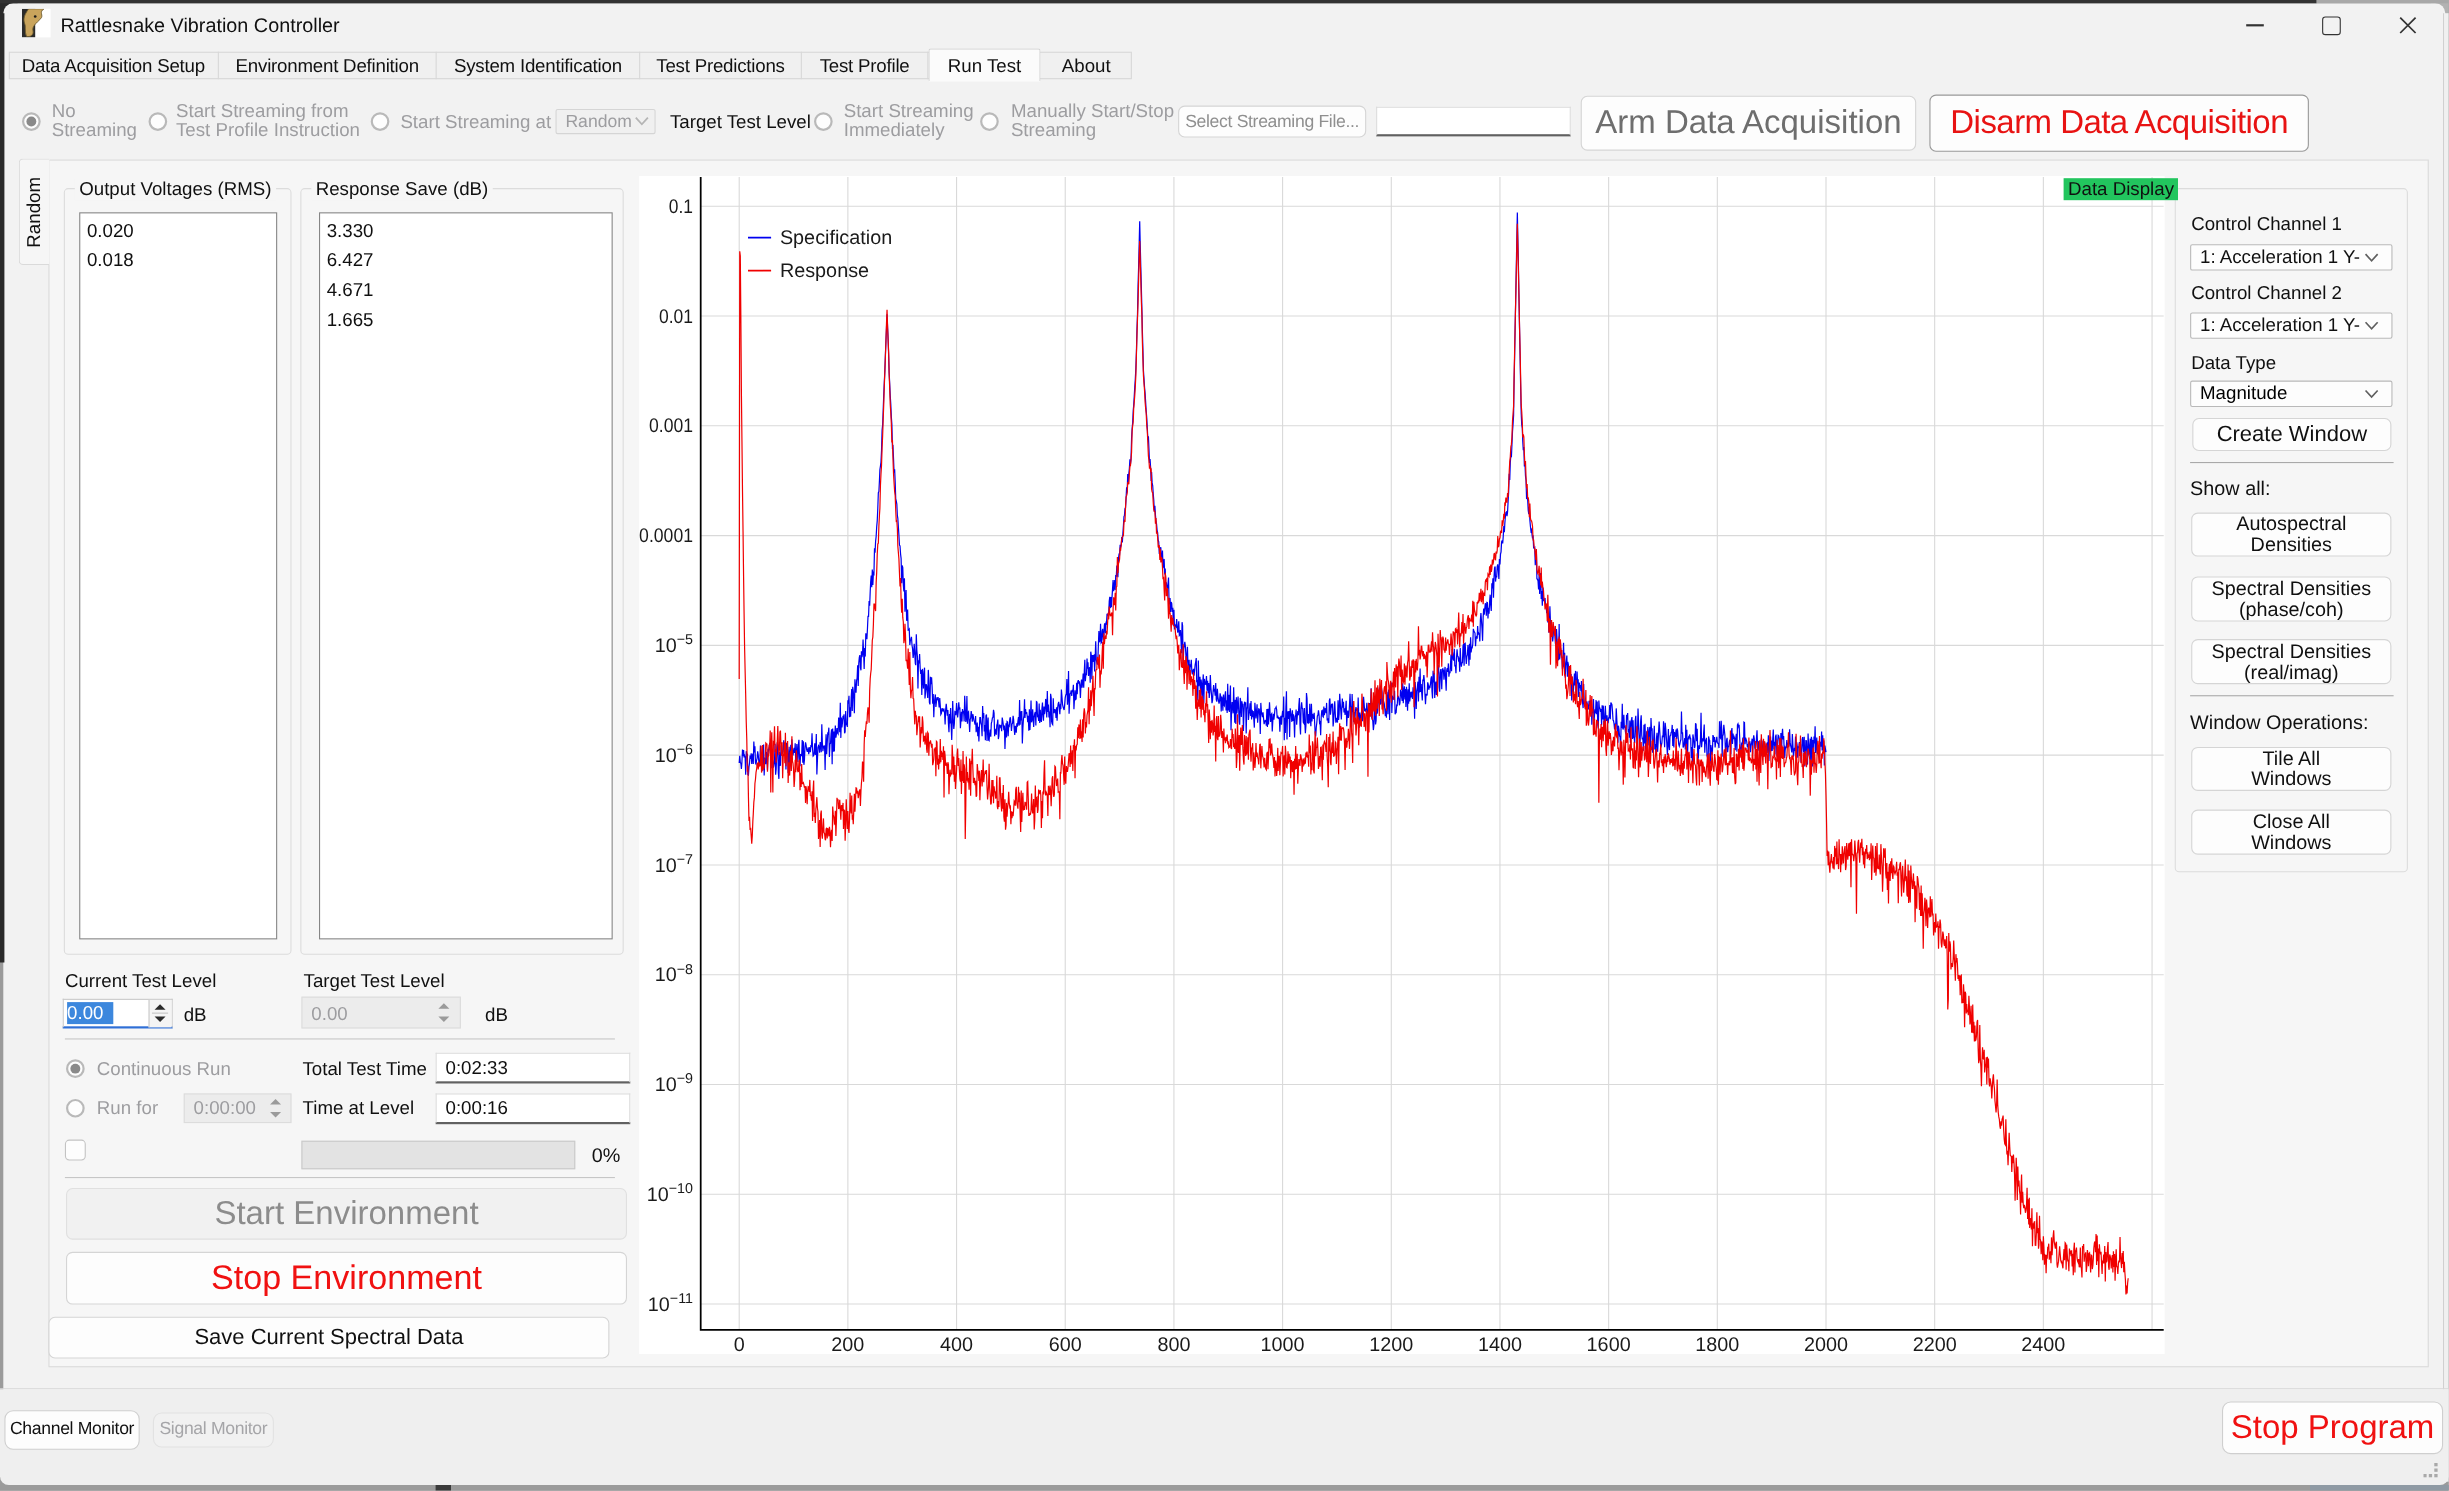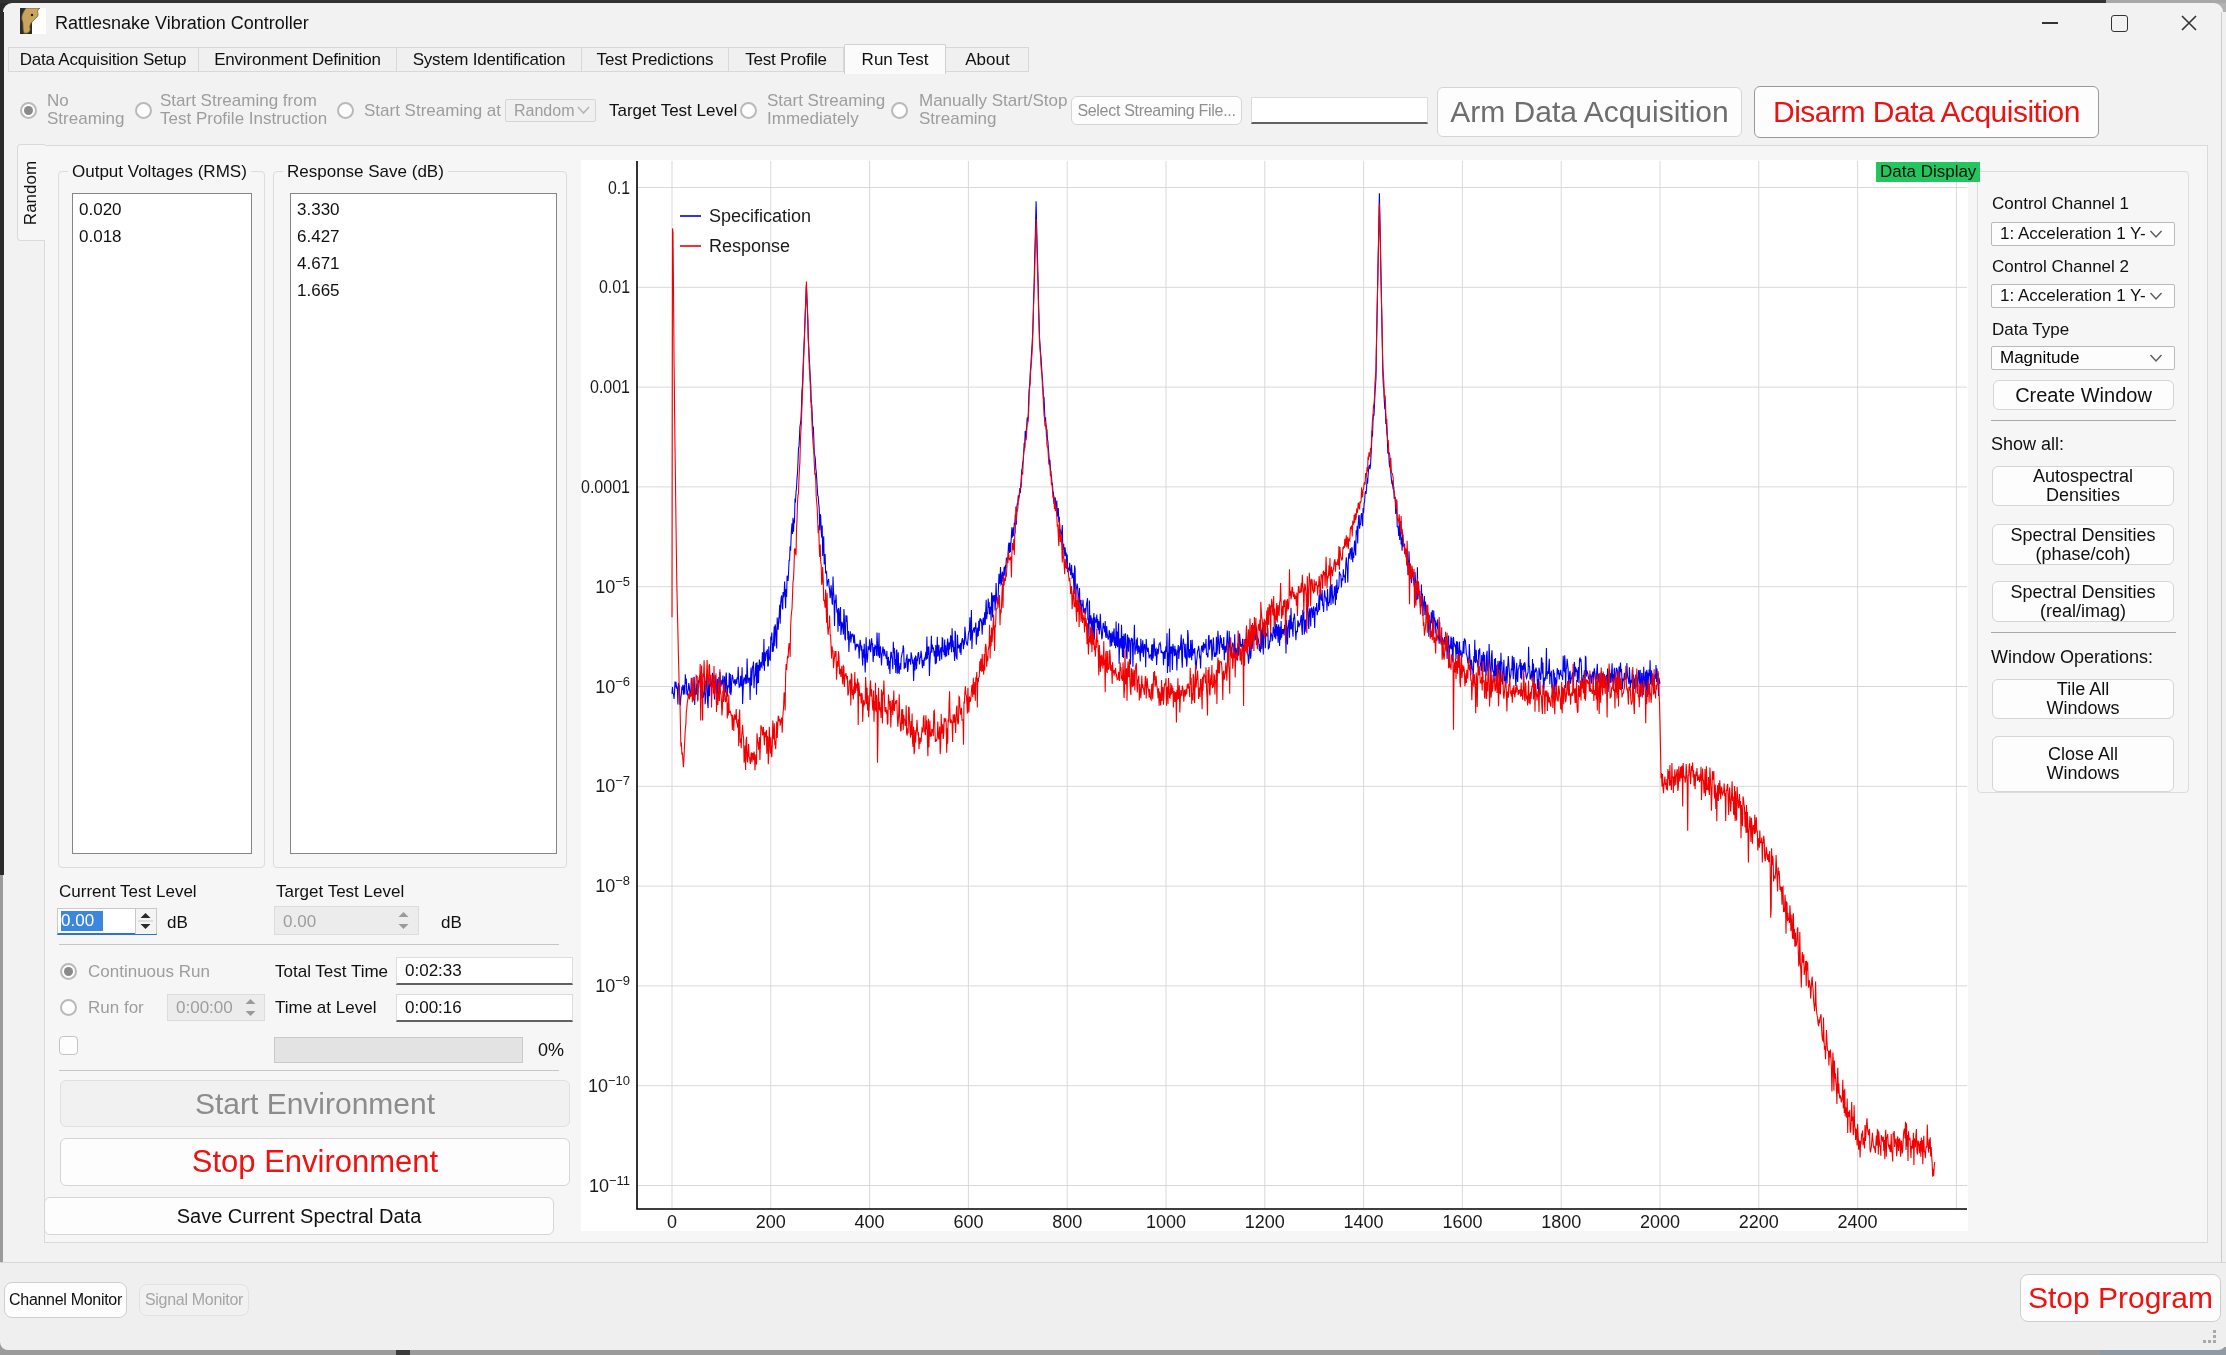--- a/index.html
+++ b/index.html
@@ -169,21 +169,21 @@
   </svg>
 <div class="a btn" style="left:1993px;top:380px;width:181px;height:30px;font-size:20px;color:#101010">Create Window</div>
 <div class="a" style="left:1991px;top:420px;width:185px;height:1px;background:#a9a9a9;"></div>
 <div class="a" style="left:1991px;top:434px;font-size:18px;color:#101010;white-space:nowrap;">Show all:</div>
 <div class="a btn" style="left:1992px;top:466px;width:182px;height:40px;font-size:18px;color:#101010;line-height:19px">Autospectral<br>Densities</div>
 <div class="a btn" style="left:1992px;top:524px;width:182px;height:41px;font-size:18px;color:#101010;line-height:19px">Spectral Densities<br>(phase/coh)</div>
 <div class="a btn" style="left:1992px;top:581px;width:182px;height:41px;font-size:18px;color:#101010;line-height:19px">Spectral Densities<br>(real/imag)</div>
 <div class="a" style="left:1991px;top:632px;width:185px;height:1px;background:#a9a9a9;"></div>
 <div class="a" style="left:1991px;top:647px;font-size:18px;color:#101010;white-space:nowrap;">Window Operations:</div>
 <div class="a btn" style="left:1992px;top:679px;width:182px;height:40px;font-size:18px;color:#101010;line-height:19px">Tile All<br>Windows</div>
-<div class="a btn" style="left:1992px;top:736px;width:182px;height:56px;font-size:18px;color:#101010;line-height:19px">Close All<br>Windows</div>
+<div class="a btn" style="left:1992px;top:736px;width:182px;height:41px;font-size:18px;color:#101010;line-height:19px">Close All<br>Windows</div>
 <div class="a" style="left:0px;top:1262px;width:2226px;height:1px;background:#d8d8d8;"></div>
 <div class="a" style="left:0px;top:1263px;width:2226px;height:87px;background:#efefef;border-radius:0 0 8px 8px;"></div>
 <div class="a btn" style="left:4px;top:1282px;width:123px;height:36px;border-radius:8px;font-size:16px;letter-spacing:-0.3px;color:#101010;border-color:#cfcfcf">Channel Monitor</div>
 <div class="a btn" style="left:139px;top:1284px;width:110px;height:32px;border-radius:8px;font-size:16px;letter-spacing:-0.3px;color:#a5a5a8;background:#f1f1f1;border-color:#e2e2e2">Signal Monitor</div>
 <div class="a btn" style="left:2020px;top:1274px;width:201px;height:48px;border-radius:8px;font-size:30px;color:#f01111;border-color:#cfcfcf">Stop Program</div>
 <svg class="a" style="left:2203px;top:1330px" width="14" height="14" viewBox="0 0 14 14">
     <g fill="#a9a9a9">
       <rect x="10" y="10" width="3" height="3"></rect>
       <rect x="10" y="5" width="3" height="3"></rect>
       <rect x="5" y="10" width="3" height="3"></rect>

